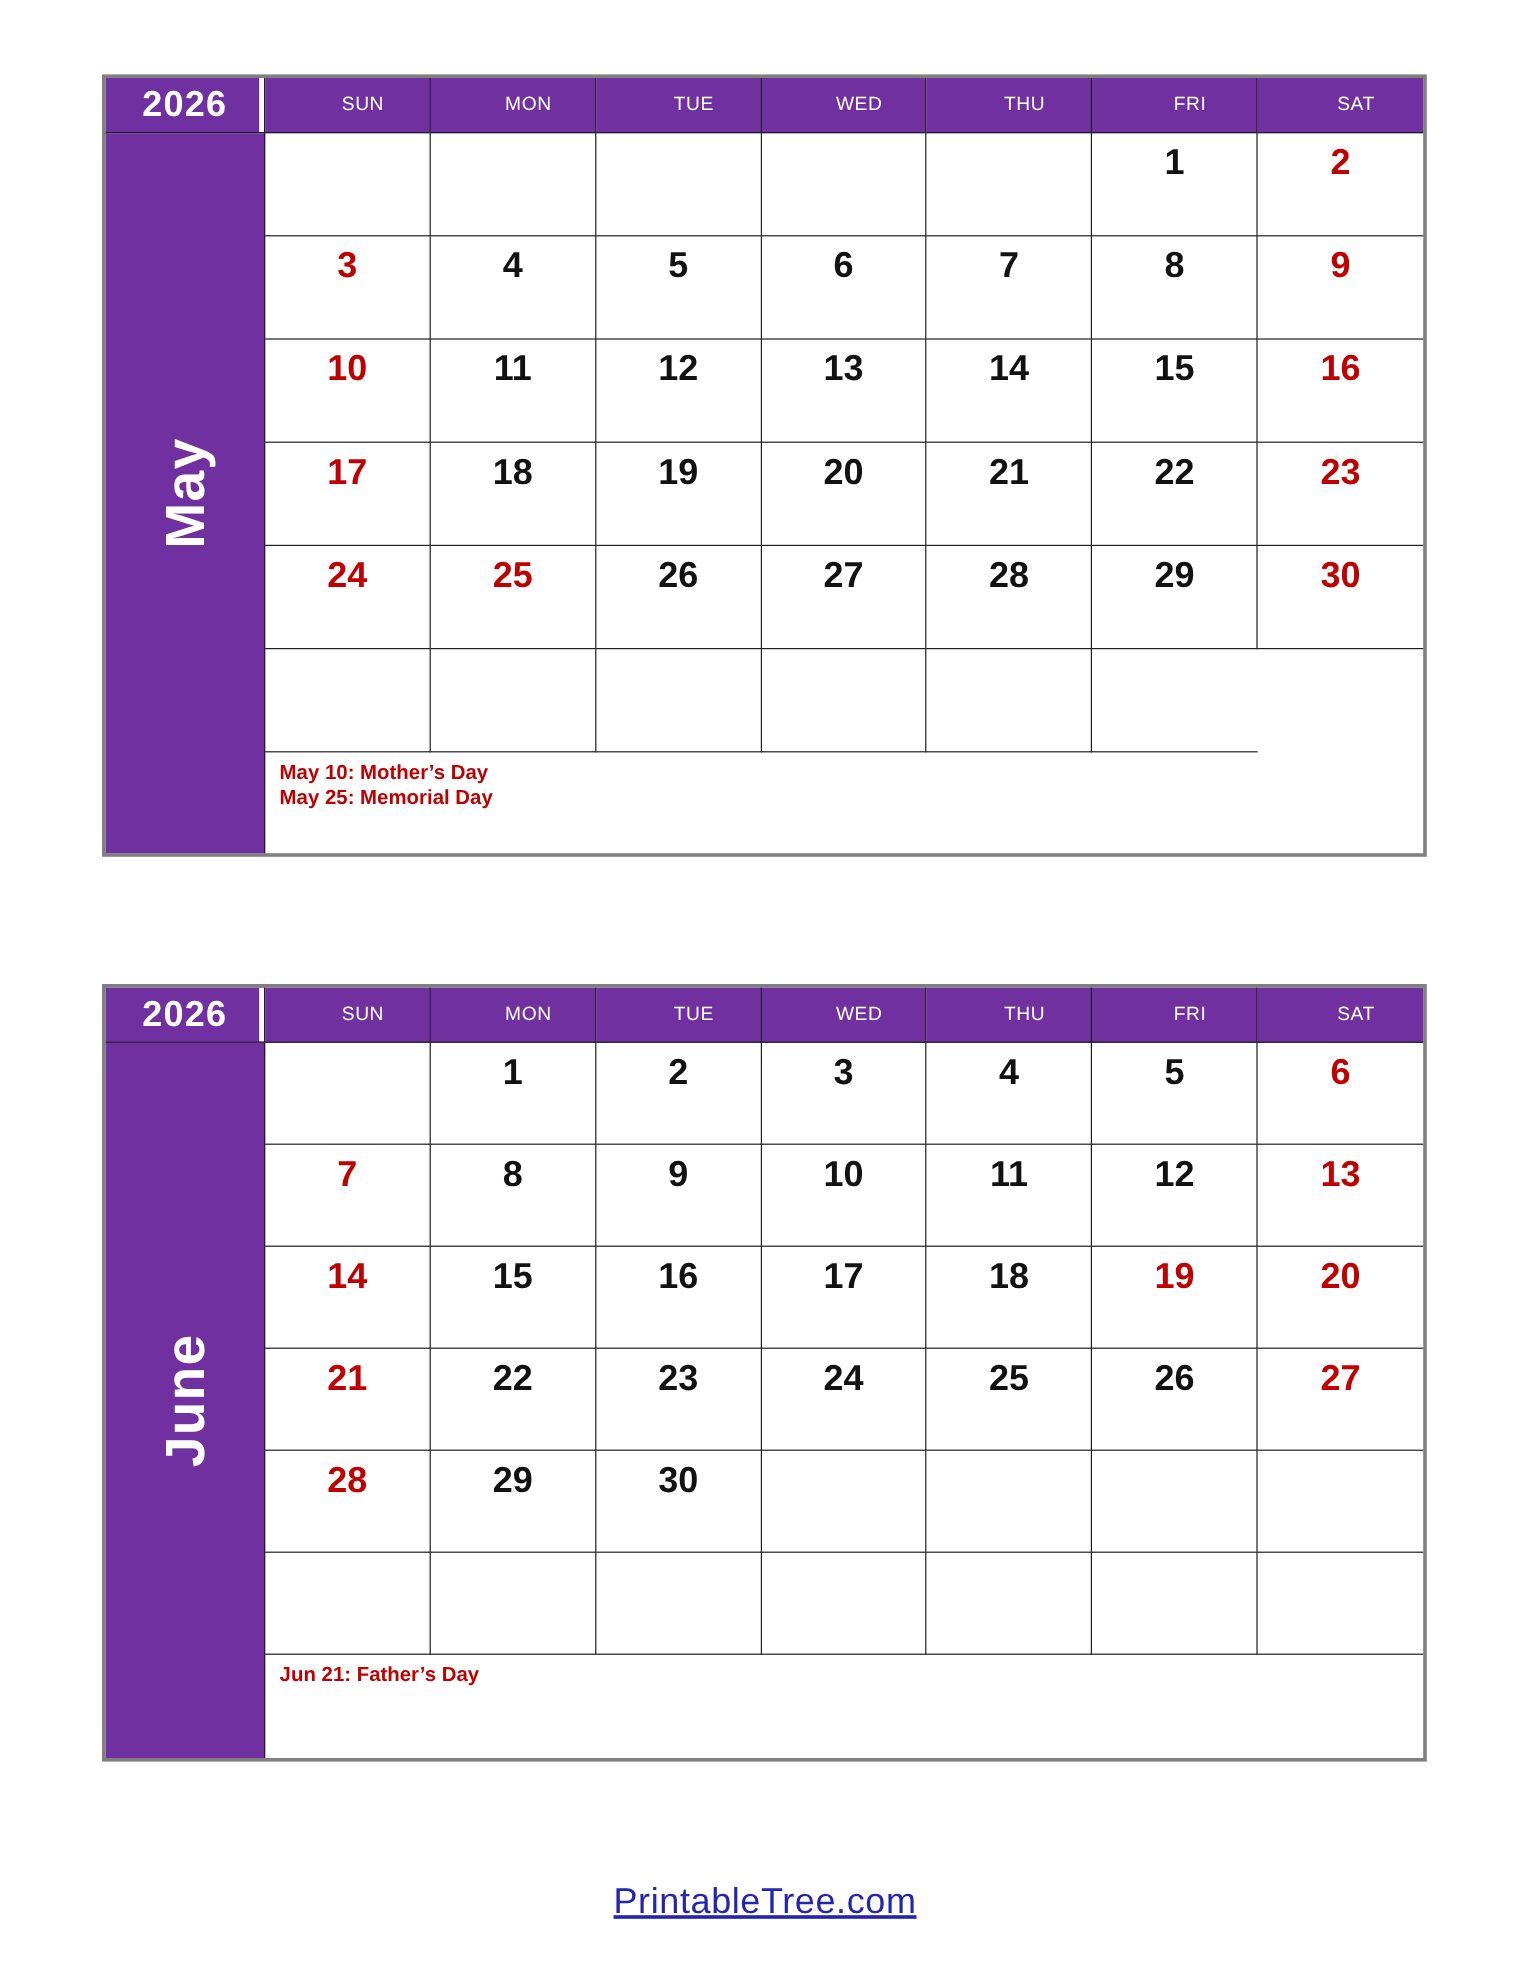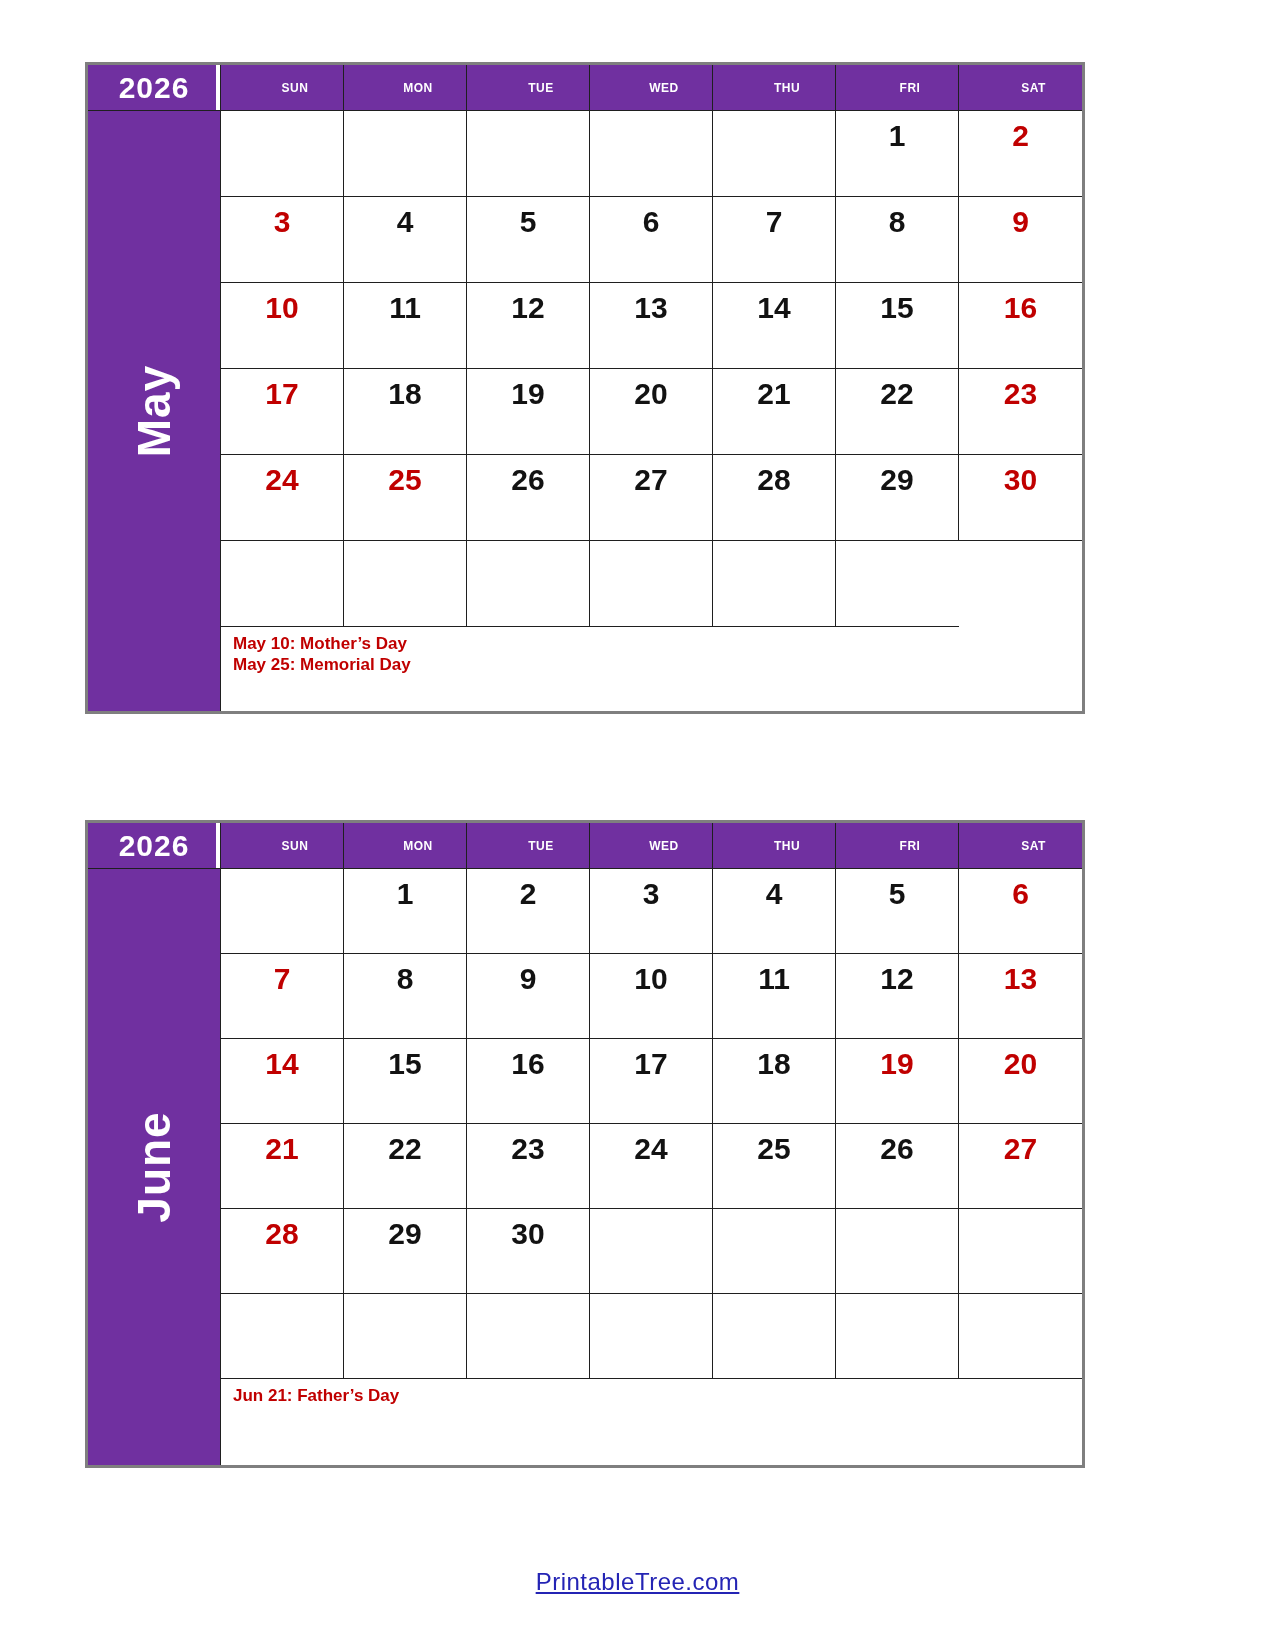--- a/index.html
+++ b/index.html
@@ -8,32 +8,32 @@
     --ink:#121212;
     --header-text:#FFFFFF;
     --link-blue:#2424B4;
     --border-inner:#1f1f1f;
     --border-outer:#7f7f7f;
   }
   *{box-sizing:border-box;}
   body{margin:0;background:#ffffff;font-family:"Liberation Sans",sans-serif;}
   .page{width:1275px;height:1650px;background:#ffffff;overflow:hidden;position:relative;}
 
-  .cal{width:1000px;margin-left:85px;border:3px solid var(--border-outer);background:#fff;}
+  .cal{width:1104px;margin-left:85px;border:3px solid var(--border-outer);background:#fff;}
   .cal-may{margin-top:62px;}
   .cal-june{margin-top:106px;}
 
   .header-row{display:flex;height:46px;}
   .year-cell{flex:0 0 133px;background:var(--purple);color:var(--header-text);
     font-size:30px;font-weight:bold;letter-spacing:1px;
     display:flex;align-items:center;justify-content:center;
     border-right:1px solid var(--border-inner);border-bottom:1px solid var(--border-inner);
     box-shadow:inset -4px 0 0 #ffffff;}
   .wd-row{flex:1;display:grid;grid-template-columns:repeat(7,1fr);}
-  .wd-cell{background:var(--purple);color:var(--header-text);font-size:12px;font-weight:bold;
+  .wd-cell{background:var(--purple);color:var(--header-text);font-size:16px;font-weight:normal;
     letter-spacing:.5px;display:flex;align-items:center;justify-content:center;
     border-right:1px solid var(--border-inner);border-bottom:1px solid var(--border-inner);padding-left:26px;}
   .wd-cell:last-child{border-right:none;}
 
   .body-row{display:flex;}
   .month-band{flex:0 0 133px;background:var(--purple);border-right:1px solid var(--border-inner);
     display:flex;align-items:center;justify-content:center;}
   .month-label{transform:rotate(-90deg);color:var(--header-text);font-size:46px;font-weight:bold;
     letter-spacing:1px;white-space:nowrap;}
 
@@ -43,21 +43,21 @@
   .day-cell{border-right:1px solid var(--border-inner);border-bottom:1px solid var(--border-inner);
     font-size:30px;font-weight:bold;color:var(--ink);text-align:center;padding-top:8px;}
   .day-cell:last-child{border-right:none;}
   .day-cell.red{color:var(--holiday-red);}
 
   .holiday-box{height:84px;padding:6px 0 1px 12px;}
   .cal-june .holiday-box{height:86px;}
   .holiday-line{color:var(--holiday-red);font-weight:bold;font-size:17px;line-height:21px;}
 
   .site-footer{text-align:center;margin-top:100px;}
-  .site-link{color:var(--link-blue);font-size:24px;letter-spacing:.5px;text-decoration:underline;}
+  .site-link{color:var(--link-blue);font-size:30px;letter-spacing:.5px;text-decoration:underline;}
 </style>
 </head>
 <body>
 
 <div class="page">
 
   <section class="cal cal-may">
     <div class="header-row">
       <div class="year-cell">2026</div>
       <div class="wd-row">

